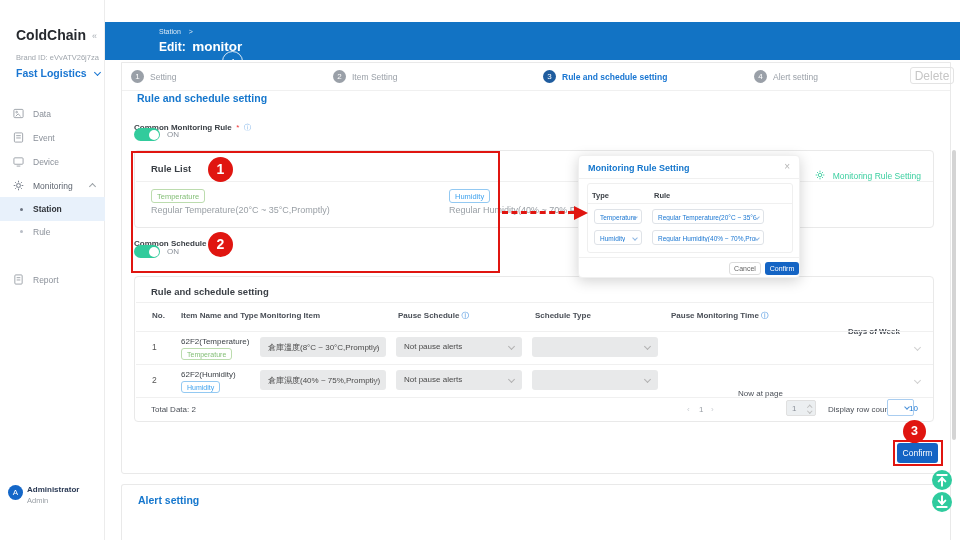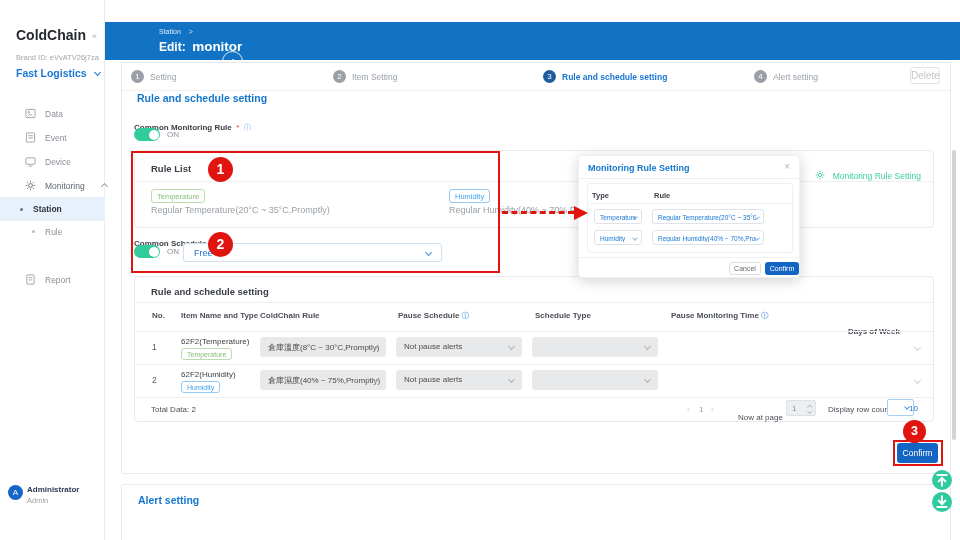--- a/index.html
+++ b/index.html
@@ -9,21 +9,21 @@
   .abs { position:absolute; }
   .bold { font-weight:bold; }
   svg { display:block; }
 
   
   .chev { display:inline-block; width:5px; height:5px; border-right:1.3px solid currentColor; border-bottom:1.3px solid currentColor; transform:rotate(45deg); }
   .chev.up { transform:rotate(225deg); }
 
   
   #sidebar { left:0; top:0; width:105px; height:540px; background:#fff; border-right:1px solid #ececec; }
-  .menu-item { position:absolute; left:12px; width:122px; height:22px; font-size:8.5px; color:#8a9099; }
+  .menu-item { position:absolute; left:0; width:122px; height:22px; font-size:8.5px; color:#8a9099; }
   .menu-item .mi-icon { position:absolute; left:13px; top:5px; }
   .menu-item .mi-label { position:absolute; left:33px; top:6px; }
   .menu-sel { position:absolute; left:0; width:105px; height:24px; background:#e8f1fb; }
   .sub-dot { position:absolute; left:20px; top:9px; width:3px; height:3px; border-radius:50%; background:#b9bec6; }
 
   
   #topbar { left:105px; top:22px; width:855px; height:38px; background:#1273c4; }
   #back-btn { left:117px; top:29px; width:21px; height:21px; border:1.5px solid rgba(255,255,255,.85); border-radius:50%; color:#fff; font-size:12px; text-align:center; line-height:18px; }
 
   
@@ -171,21 +171,21 @@
 
   <div class="hline" style="left:122px;top:90px;width:828px;"></div>
   <div class="step-circle" style="left:131px;">1</div>
   <div class="step-label" style="left:150px;">Setting</div>
   <div class="step-circle" style="left:333px;">2</div>
   <div class="step-label" style="left:352px;">Item Setting</div>
   <div class="step-circle active" style="left:543px;">3</div>
   <div class="step-label active" style="left:562px;">Rule and schedule setting</div>
   <div class="step-circle" style="left:754px;">4</div>
   <div class="step-label" style="left:773px;">Alert setting</div>
-  <div class="abs" style="left:910px;top:67px;width:30px;height:17px;border:1px solid #e3e3e3;border-radius:3px;font-size:10px;color:#c6c6c6;text-align:center;line-height:16px;">Delete</div>
+  <div class="abs" style="left:910px;top:67px;width:44px;height:17px;border:1px solid #e3e3e3;border-radius:3px;font-size:12px;color:#c6c6c6;text-align:center;line-height:16px;">Delete</div>
 
   <div class="abs sec-title" style="left:137px;top:92px;">Rule and schedule setting</div>
   <div class="abs" style="left:134px;top:116px;">
     <span class="lbl">Common Monitoring Rule</span>
     <span class="req">*</span>
     <span class="info">ⓘ</span>
   </div>
   <div class="toggle" style="left:134px;top:128px;">
       <span class="knob"></span>
     </div>
@@ -216,32 +216,28 @@
 
   <div class="abs" style="left:134px;top:232px;">
     <span class="lbl">Common Schedule</span>
     <span class="req">*</span>
     <span class="info">ⓘ</span>
   </div>
   <div class="toggle" style="left:134px;top:245px;">
       <span class="knob"></span>
     </div>
   <div class="abs on-txt" style="left:167px;top:247px;">ON</div>
-  <div class="abs" style="left:183px;top:243px;width:259px;height:19px;border:1px solid #cfe0f0;border-radius:3px;background:#fff;">
-    <span class="abs" style="left:10px;top:4px;font-size:9px;color:#1976d2;">Free</span>
-    <span class="chev abs" style="right:10px;top:6px;color:#4a90d9;"></span>
-  </div>
 
   <div class="card" style="left:134px;top:276px;width:800px;height:146px;">
     <div class="abs bold" style="left:16px;top:9px;font-size:9.5px;color:#3a3f45;">Rule and schedule setting</div>
     <div class="hline" style="left:1px;top:25px;width:797px;"></div>
 
     <div class="th" style="left:17px;top:34px;">No.</div>
     <div class="th" style="left:46px;top:34px;">Item Name and Type</div>
-    <div class="th" style="left:125px;top:34px;">ColdChain Rule</div>
+    <div class="th" style="left:125px;top:34px;">Monitoring Item</div>
     <div class="th" style="left:263px;top:34px;"><span>Pause Schedule</span> <span class="info">ⓘ</span></div>
     <div class="th" style="left:400px;top:34px;">Schedule Type</div>
     <div class="th" style="left:536px;top:34px;"><span>Pause Monitoring Time</span> <span class="info">ⓘ</span></div>
     <div class="th" style="left:673px;top:50px;margin-left:40px;">Days of Week</div>
     <div class="hline" style="left:1px;top:54px;width:797px;"></div>
 
     <div>
       <div class="td" style="left:17px;top:65px;">1</div>
       <div class="td" style="left:46px;top:60px;font-size:8px;color:#3a3f45;">62F2(Temperature)</div>
       <div class="abs tag temp" style="left:46px;top:71px;font-size:7px;">Temperature</div>
@@ -276,21 +272,21 @@
           <span class="chev"></span>
         </div>
       <span class="chev abs" style="left:780px;top:101px;color:#d0d0d0;"></span>
     </div>
     <div class="hline" style="left:1px;top:120px;width:797px;"></div>
 
     <div class="pagetxt" style="left:16px;top:128px;">Total Data: 2</div>
     <div class="pagetxt" style="left:552px;top:128px;color:#c9cdd2;">‹</div>
     <div class="pagetxt" style="left:564px;top:128px;color:#9aa0a6;">1</div>
     <div class="pagetxt" style="left:576px;top:128px;color:#c9cdd2;">›</div>
-    <div class="pagetxt" style="left:603px;top:136px;">Now at page</div>
+    <div class="pagetxt" style="left:603px;top:112px;">Now at page</div>
     <div class="abs" style="left:651px;top:123px;width:30px;height:16px;background:#eceff1;border:1px solid #e0e0e0;border-radius:2px;">
       <span class="abs" style="left:5px;top:3px;font-size:8px;color:#8a9099;">1</span>
       <span class="chev up abs" style="right:4px;top:5px;width:3.5px;height:3.5px;color:#c0c0c0;"></span>
       <span class="chev abs" style="right:4px;top:8px;width:3.5px;height:3.5px;color:#c0c0c0;"></span>
     </div>
     <div class="pagetxt" style="left:693px;top:128px;">Display row count</div>
     <div class="abs" style="left:752px;top:122px;width:27px;height:17px;border:1px solid #a9cdf0;border-radius:2px;background:#fff;">
       <span class="abs" style="left:5px;top:4px;font-size:8px;color:#1976d2;margin-left:16px;">10</span>
       <span class="chev abs" style="right:4px;top:5px;width:4px;height:4px;color:#4a90d9;"></span>
     </div>

